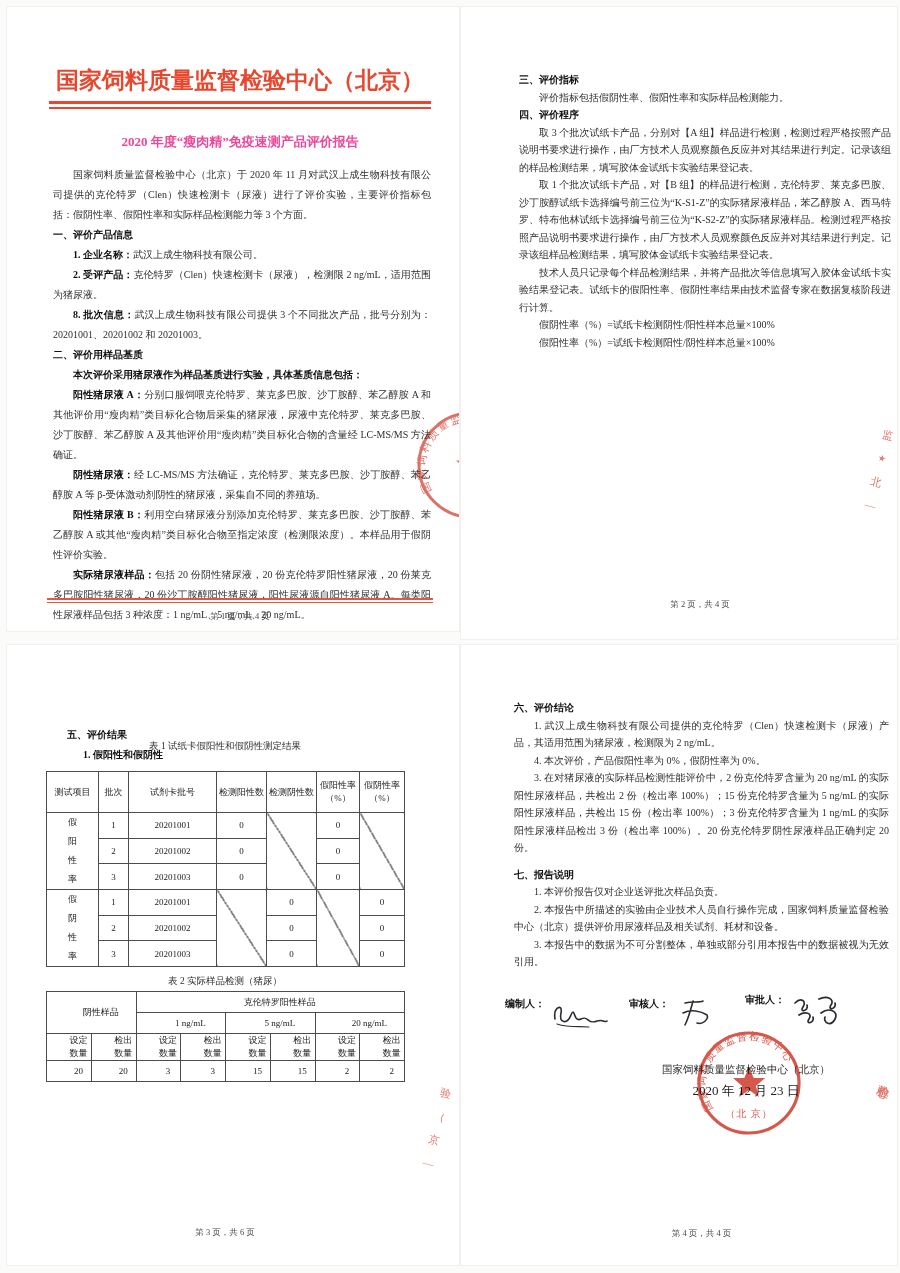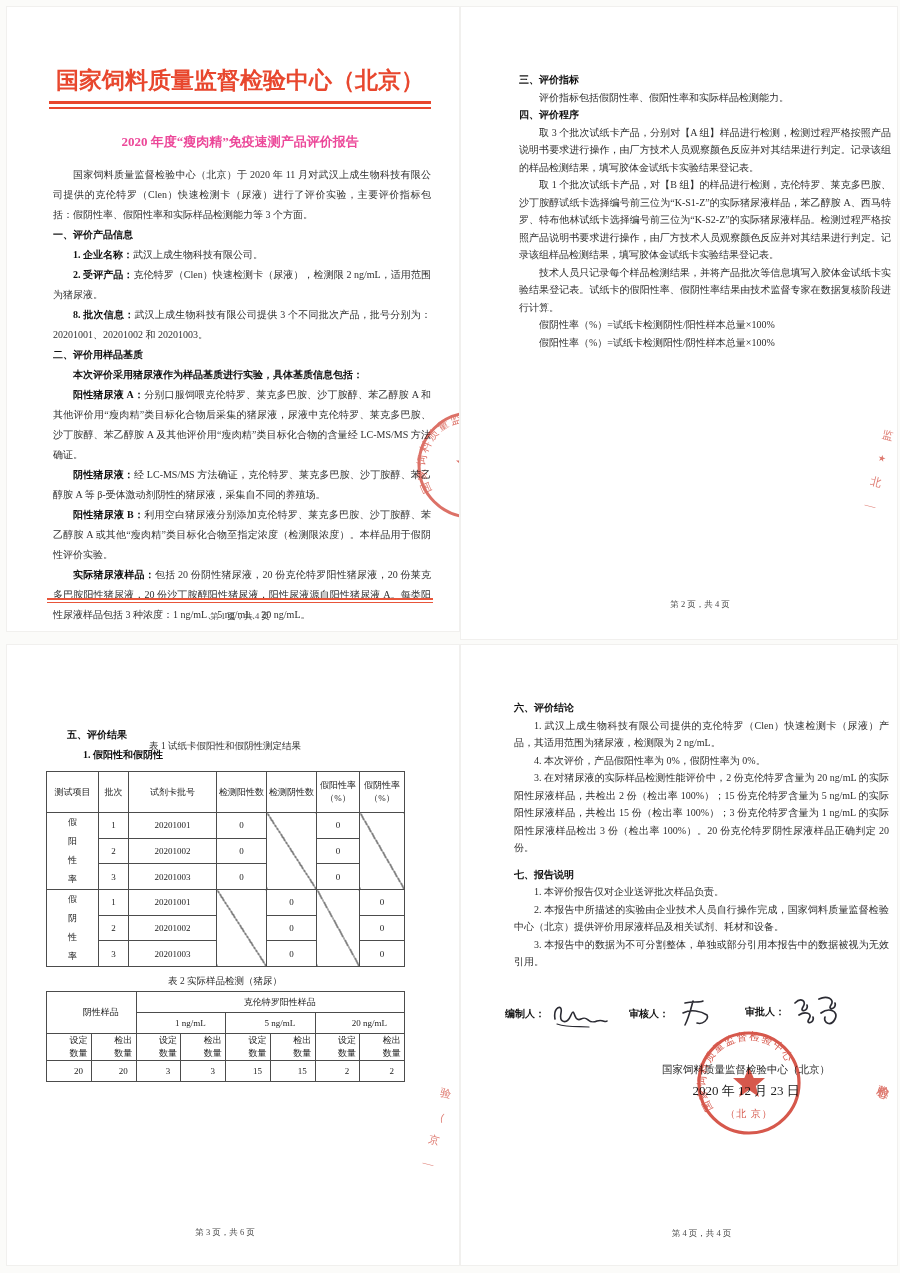--- a/index.html
+++ b/index.html
@@ -48,21 +48,21 @@
   #t1 td { height:24px; }
   #t2 td { height:20px;padding-left:20px; }
   .vcell div { width:1em; margin:0 auto; word-break:break-all; line-height:19px; }
   .diag {
     background:linear-gradient(to top right,
       transparent calc(50% - 0.6px), #555 calc(50% - 0.6px),
       #555 calc(50% + 0.6px), transparent calc(50% + 0.6px));
   }
 
   
-  .sig-row { display:flex; align-items:center; gap:4px; }
+  .sig-row { display:flex; align-items:flex-start; gap:4px; }
   .sig-label { font-size:10px; font-weight:bold; color:#111; white-space:nowrap; }
   .sig-svg { display:block; }
 
   
   .stamp { opacity:.85; mix-blend-mode:multiply; }
   .frag { color:#d6584c; opacity:.8; font-size:11px; line-height:24px; text-align:center; }
   .frag-rot { transform:rotate(14deg); transform-origin:center; }
 </style>
 </head>
 <body>

